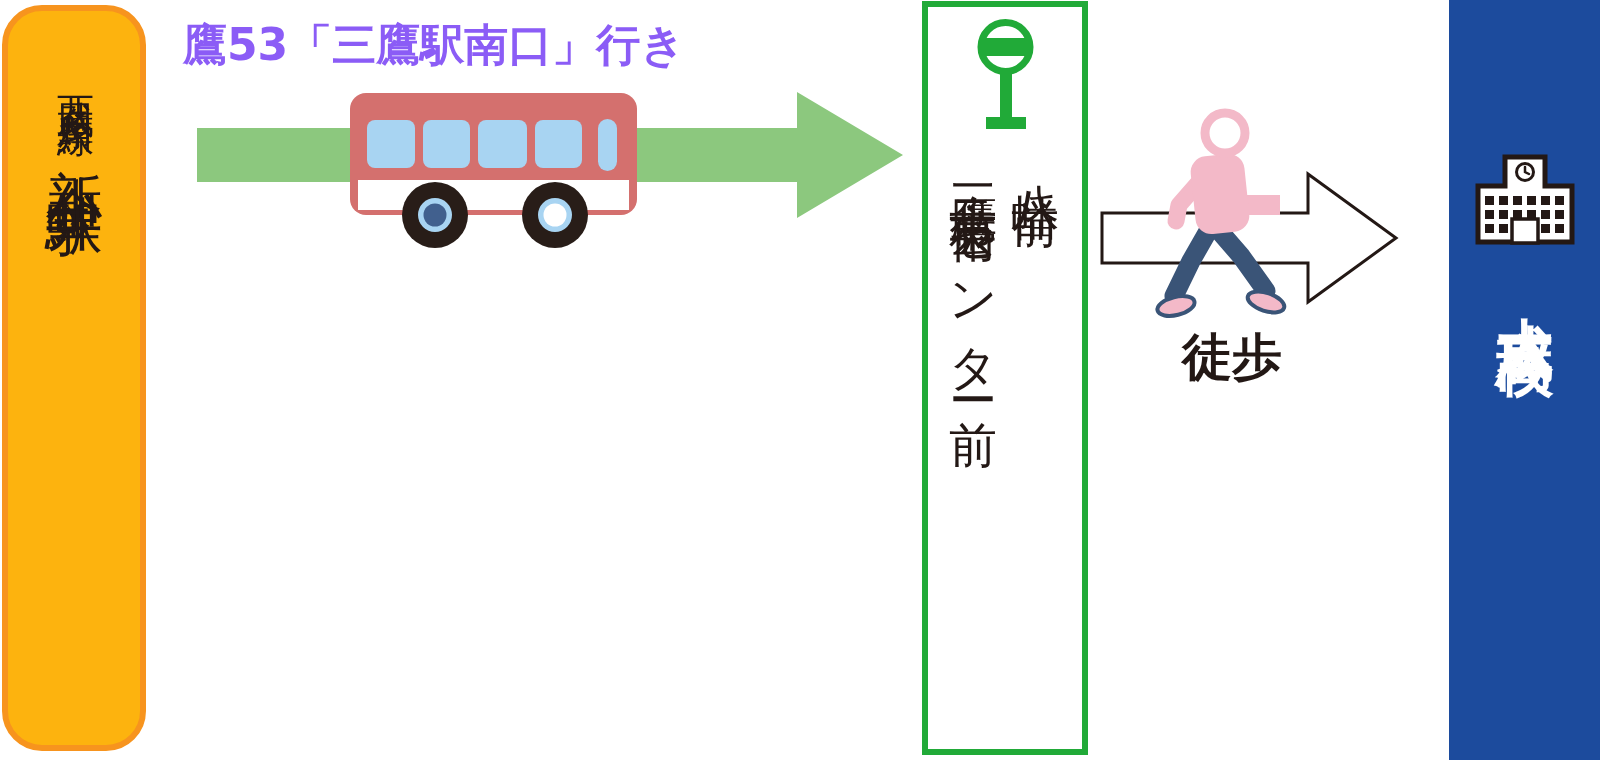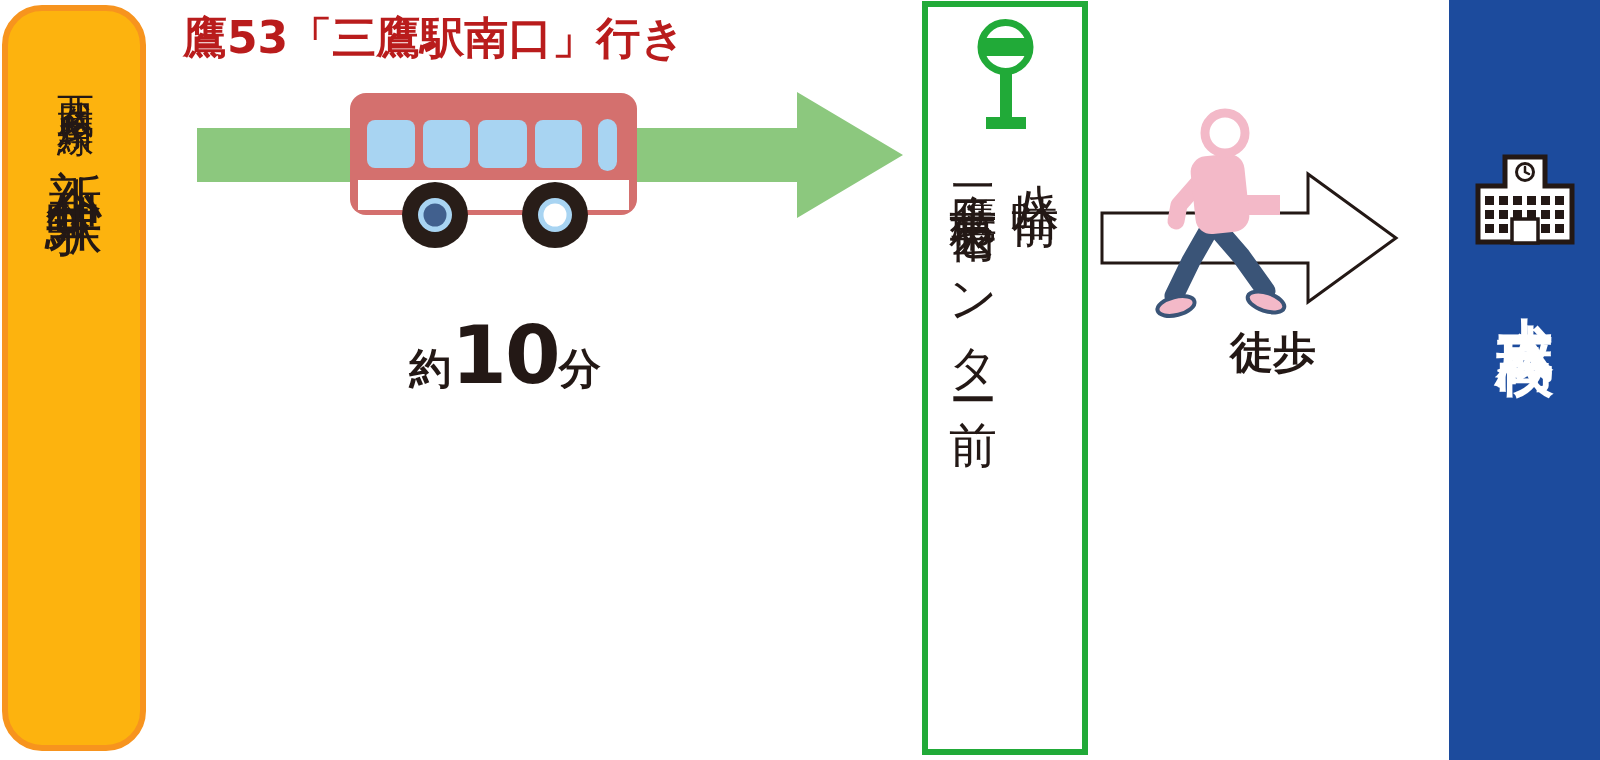--- a/index.html
+++ b/index.html
@@ -14,42 +14,42 @@
   
   .station-box{
     left:2px;top:5px;width:144px;height:746px;box-sizing:border-box;
     background:var(--station_fill);border:6px solid var(--station_border);border-radius:40px;
   }
   .station-text{position:absolute;left:50%;top:56px;transform:translateX(-50%);line-height:1.05;}
   .line-name{font-size:37px;letter-spacing:5px;margin-inline-end:26px;}
   .station-name{font-size:57px;letter-spacing:9px;}
 
   
-  .route-label{left:183px;top:9px;font-size:44px;font-weight:700;color:#b91c1c;white-space:nowrap;}
+  .route-label{left:183px;top:16px;font-size:44px;font-weight:700;color:#8b5cf6;white-space:nowrap;}
   .green-arrow{left:197px;top:85px;}
   .bus-svg{left:345px;top:85px;}
   .bus-operator{left:355px;top:250px;width:300px;text-align:center;font-size:46px;font-weight:700;white-space:nowrap;}
   .duration{text-align:center;line-height:80px;white-space:nowrap;}
   .bus-duration{left:355px;top:316px;width:300px;}
   .dur-small{font-size:42px;font-weight:700;}
   .dur-big{font-size:80px;font-weight:700;letter-spacing:-2px;}
 
   
   .stop-box{
     left:922px;top:1px;width:166px;height:754px;box-sizing:border-box;
     background:#fff;border:6px solid var(--sign_green);
   }
   .stop-sign{position:absolute;left:50%;top:12px;transform:translateX(-50%);}
   .stop-text{position:absolute;left:50%;top:140px;transform:translateX(-50%);}
   .stop-col{font-size:48px;letter-spacing:8px;line-height:62px;}
 
   
   .walk-arrow{left:1100px;top:170px;}
   .walker{left:1145px;top:105px;}
-  .walk-label{left:1148px;top:324px;width:168px;text-align:right;font-size:43px;font-weight:700;white-space:nowrap;}
+  .walk-label{left:1148px;top:324px;width:168px;text-align:center;font-size:50px;font-weight:700;white-space:nowrap;}
   .walk-duration{left:1135px;top:390px;width:195px;}
 
   
   .school-box{left:1449px;top:0;width:151px;height:760px;background:var(--school_blue);}
   .school-svg{position:absolute;left:50%;top:153px;transform:translateX(-50%);}
   .school-name{position:absolute;left:50%;top:270px;transform:translateX(-50%);
     color:#fff;font-size:58px;font-weight:700;letter-spacing:7px;line-height:1.12;}
 </style>
 </head>
 <body>
@@ -81,23 +81,20 @@
       <circle cx="90" cy="130" r="17" style="fill:var(--window_blue)"></circle>
       <circle cx="90" cy="130" r="11.5" style="fill:var(--hub_navy)"></circle>
     </g>
     <g>
       <circle cx="210" cy="130" r="33" style="fill:var(--wheel_black)"></circle>
       <circle cx="210" cy="130" r="17" style="fill:var(--window_blue)"></circle>
       <circle cx="210" cy="130" r="11.5" fill="#ffffff"></circle>
     </g>
   </svg>
 
-  <div class="abs duration bus-duration">
-    <span class="dur-small">約</span><span class="dur-big">10</span><span class="dur-small">分</span>
-  </div>
 
   <div class="abs stop-box">
     <svg class="stop-sign" width="72" height="114" viewBox="0 0 72 114">
       <circle cx="36.5" cy="28" r="24.5" fill="none" style="stroke:var(--sign_green)" stroke-width="7"></circle>
       <rect x="13" y="19" width="47" height="18" style="fill:var(--sign_green)"></rect>
       <rect x="31" y="52" width="12" height="52" style="fill:var(--sign_green)"></rect>
       <rect x="17" y="98" width="40" height="12" style="fill:var(--sign_green)"></rect>
     </svg>
     <div class="stop-text v">
       <div class="stop-col">八幡前</div>

